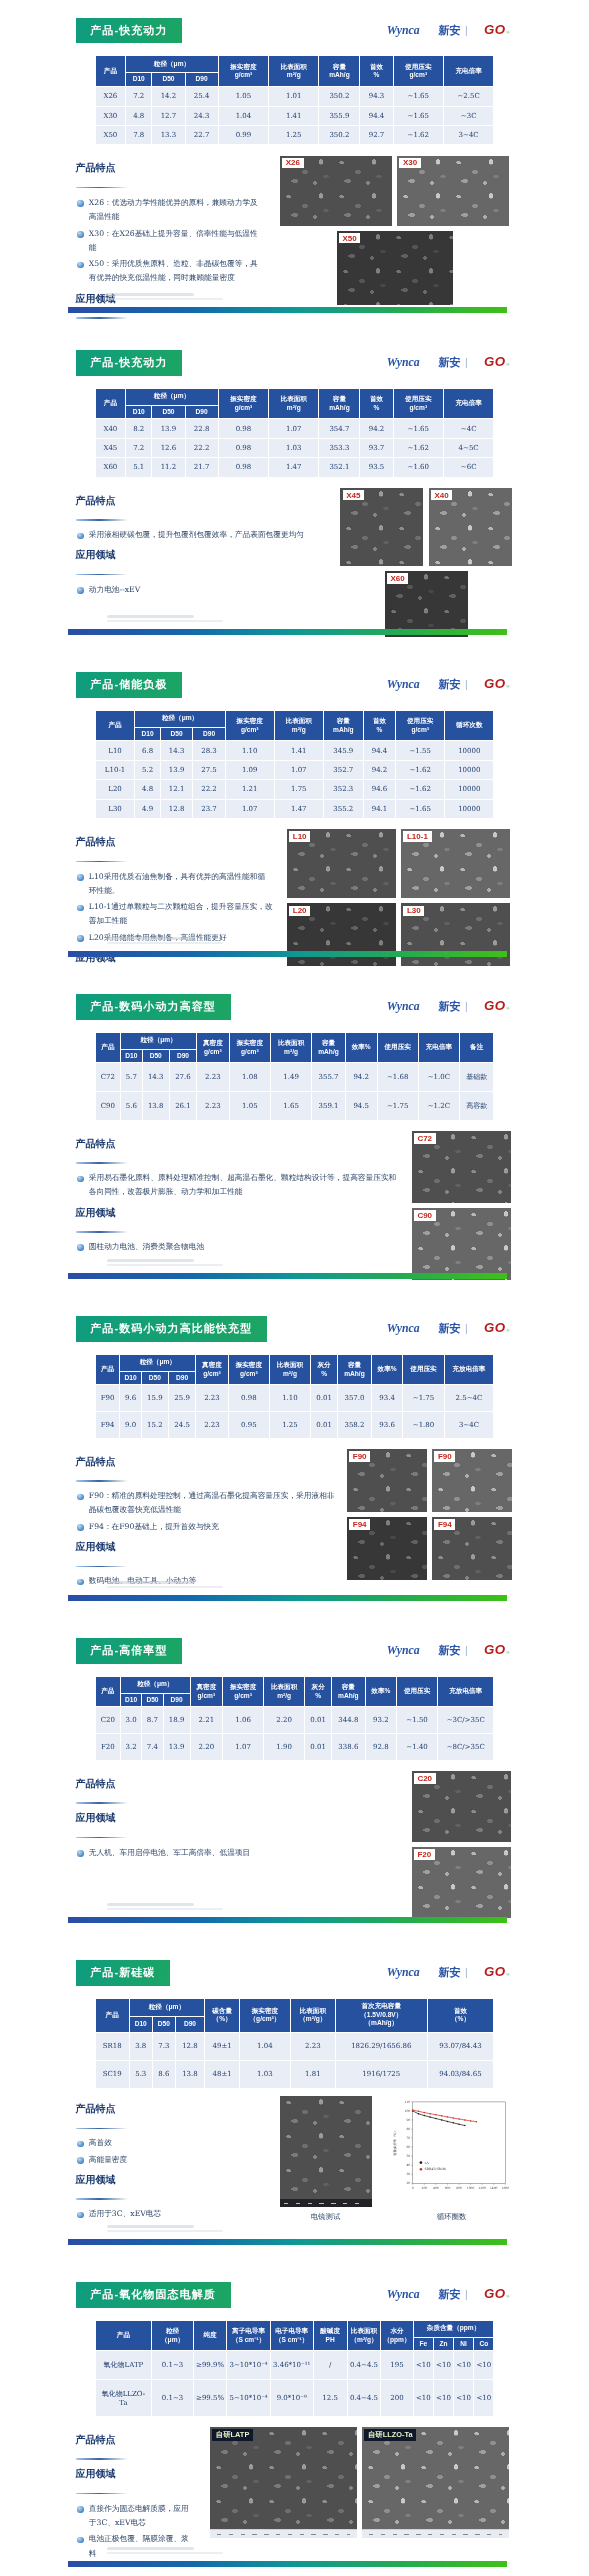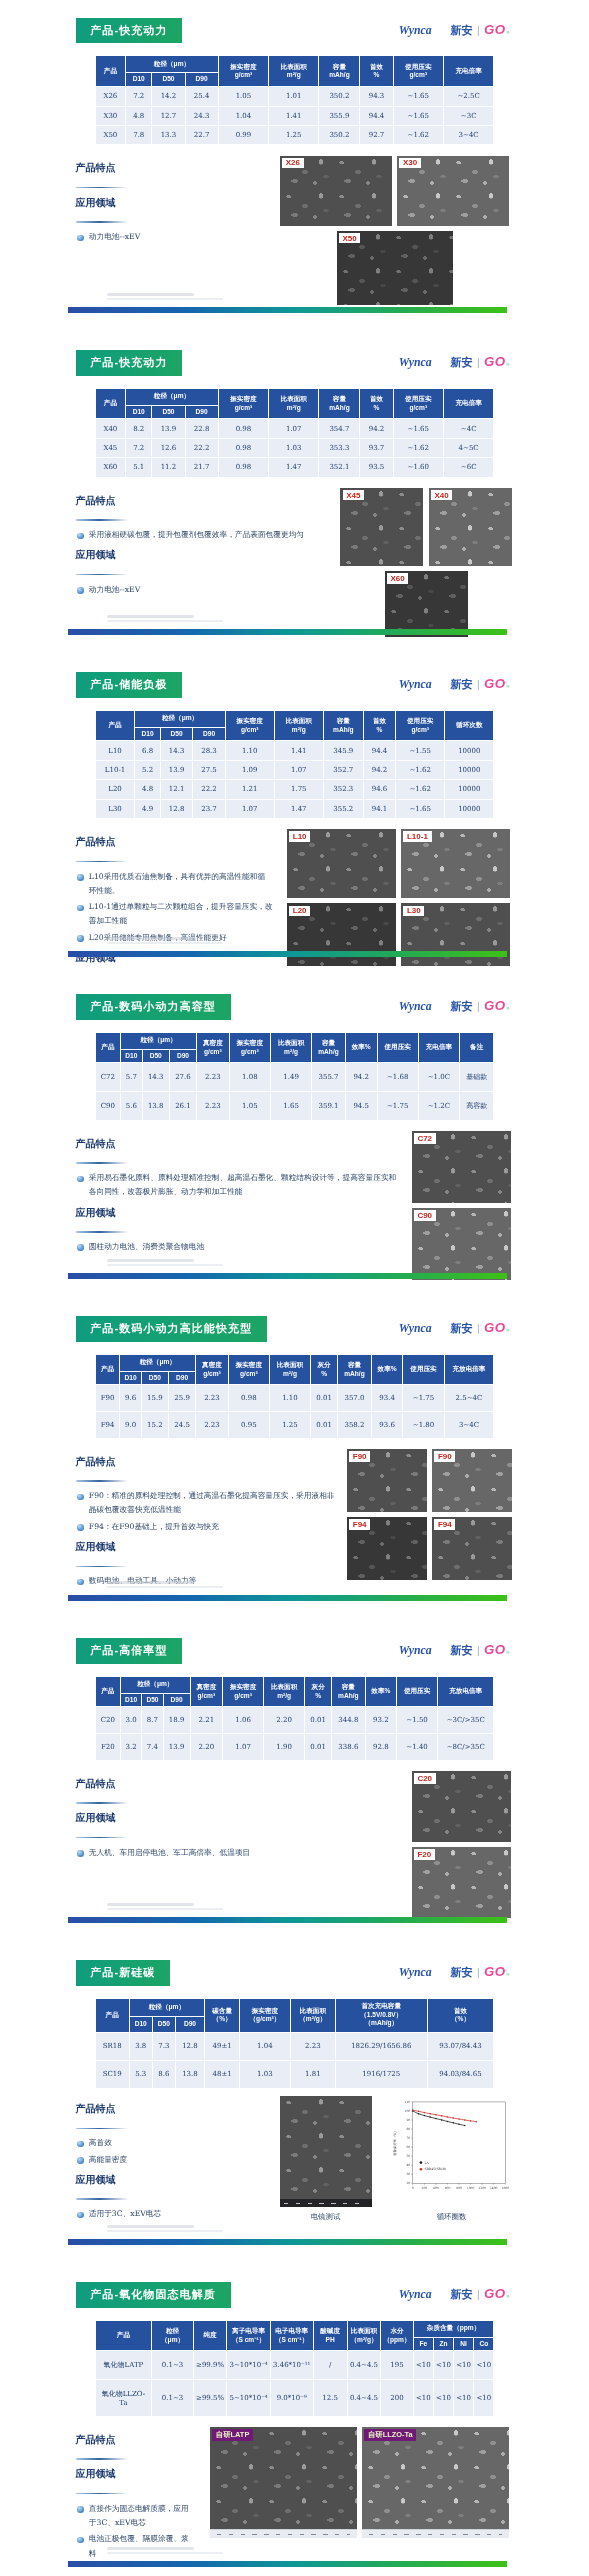--- a/index.html
+++ b/index.html
@@ -6,21 +6,21 @@
   .page{width:506px;margin:0 auto;background:#fff;font-family:"DejaVu Serif",serif;}
   .section{position:relative;height:322px;box-sizing:border-box;overflow:hidden;background:#fff;}
   .sec-head{display:flex;justify-content:space-between;align-items:flex-start;padding:28px 38px 0 34px;}
   .section:first-child .sec-head{padding-top:17.7px;}
   .badge{background:linear-gradient(100deg,#0f9c7f,#1ca563);color:#fff;
          font:bold 11px/1 "Liberation Sans",sans-serif;padding:7.4px 14.7px;letter-spacing:1.1px;}
   .logo{display:flex;align-items:baseline;margin-top:4.4px;white-space:nowrap;}
   .logo .wy{font:italic bold 11.8px "Liberation Serif",serif;color:#2753a8;margin-left:16px;}
   .logo .cn{font:bold 11px "Liberation Sans",sans-serif;color:#2753a8;margin-left:19px;}
   .logo .sep{color:#9ab0cf;font:300 10.3px "Liberation Sans",sans-serif;margin:0 4.4px;}
-  .logo .go{color:#ec4899;font:italic bold 13.3px "Liberation Sans",sans-serif;letter-spacing:0.4px;}
+  .logo .go{color:#b91c1c;font:italic bold 13.3px "Liberation Sans",sans-serif;letter-spacing:0.4px;margin-left:12px;}
   .logo .reg{font:4.4px "Liberation Sans",sans-serif;color:#2aa53c;margin-left:0.7px;}
   .tbl-wrap{display:flex;justify-content:center;padding-top:11.8px;}
   table.spec{border-collapse:collapse;width:79%;}
   .spec th{background:#26519f;color:#fff;font:bold 6.6px/1.3 "Liberation Sans",sans-serif;
            padding:3.7px 2.2px;border:0.7px solid #fff;text-align:center;white-space:pre-line;vertical-align:middle;}
   .spec th.sub{font-weight:bold;padding:2.2px 1.5px;}
   .spec td{background:#e9edf6;color:#23406f;font:7px "DejaVu Serif",serif;
            padding:5.2px 2.2px;border:0.7px solid #fff;text-align:center;}
   .spec.tall td{padding:8.8px 2.2px;}
   .bottom{display:flex;padding:10.3px 35px 0 34px;gap:11.8px;align-items:flex-start;}
@@ -42,21 +42,21 @@
     radial-gradient(ellipse 7.4px 5.2px at 25px 16px,#6e6e6e 40%,transparent 41%),
     radial-gradient(ellipse 5.2px 6.6px at 41px 5.9px,#9a9a9a 40%,transparent 41%),
     radial-gradient(ellipse 8.8px 4.4px at 14.7px 25px,#7a7a7a 40%,transparent 41%),
     radial-gradient(ellipse 4.4px 4.4px at 35px 27px,#858585 40%,transparent 41%),
     radial-gradient(ellipse 6.6px 3.7px at 46px 20.6px,#616161 40%,transparent 41%);
     background-size:53px 34px;}
   .sem.v2{filter:brightness(1.3);}
   .sem.v3{filter:brightness(.82) contrast(1.15);}
   .fig-label{position:absolute;top:2.2px;left:2.2px;background:#ffffff;color:#c3271d;
              font:bold 8px "Liberation Sans",sans-serif;padding:0.7px 3.7px;}
-  .fig-label.blue{background:#701a75;color:#e9f2c8;font-size:7.4px;text-align:center;}
+  .fig-label.blue{background:#0f172a;color:#e9f2c8;font-size:7.4px;text-align:center;}
   .meta-strip{position:absolute;left:0;right:0;bottom:0;height:8px;}
   .meta-strip.dark{background:#232327;}
   .meta-strip.dark::after,.meta-strip.light::after{content:"";position:absolute;left:5%;top:45%;height:1.5px;width:90%;
              background:repeating-linear-gradient(90deg,#b9c0c6 0 4.4px,transparent 4.4px 11.8px);}
   .meta-strip.light{background:#e8ebf0;border-top:0.7px solid #cdd3dc;}
   .meta-strip.light::after{background:repeating-linear-gradient(90deg,#7e8798 0 4.4px,transparent 4.4px 11.8px);}
   .caption{text-align:left;color:#2e4668;font:7.4px "DejaVu Serif",serif;margin-top:4.4px;}
   .chart{width:100%;height:100%;display:block;background:#fff;}
   .watermark{position:absolute;left:65px;bottom:22px;opacity:.55;}
   .wm1{width:87px;height:2.9px;background:#c9cfd8;margin-bottom:2.2px;border-radius:1.5px;}
@@ -139,20 +139,25 @@
               <td>92.7</td>
               <td>~1.62</td>
               <td>3~4C</td>
             </tr>
           </tbody>
         </table>
       </div>
       <div class="bottom">
         <div class="left">
           <h3 class="sub-h">产品特点</h3>
+          <ul class="blt">
+            <li>X26：优选动力学性能优异的原料，兼顾动力学及高温性能</li>
+            <li>X30：在X26基础上提升容量、倍率性能与低温性能</li>
+            <li>X50：采用优质焦原料、造粒、非晶碳包覆等，具有优异的快充低温性能，同时兼顾能量密度</li>
+          </ul>
           <h3 class="sub-h">应用领域</h3>
           <ul class="blt">
             <li>动力电池--xEV</li>
           </ul>
         </div>
         <div class="figs" style="width: 236px;">
           <div class="fig-cell">
             <div class="fig" style="width: 112px; height: 70px;">
               <div class="sem v1"></div>
               <span class="fig-label">X26</span>

